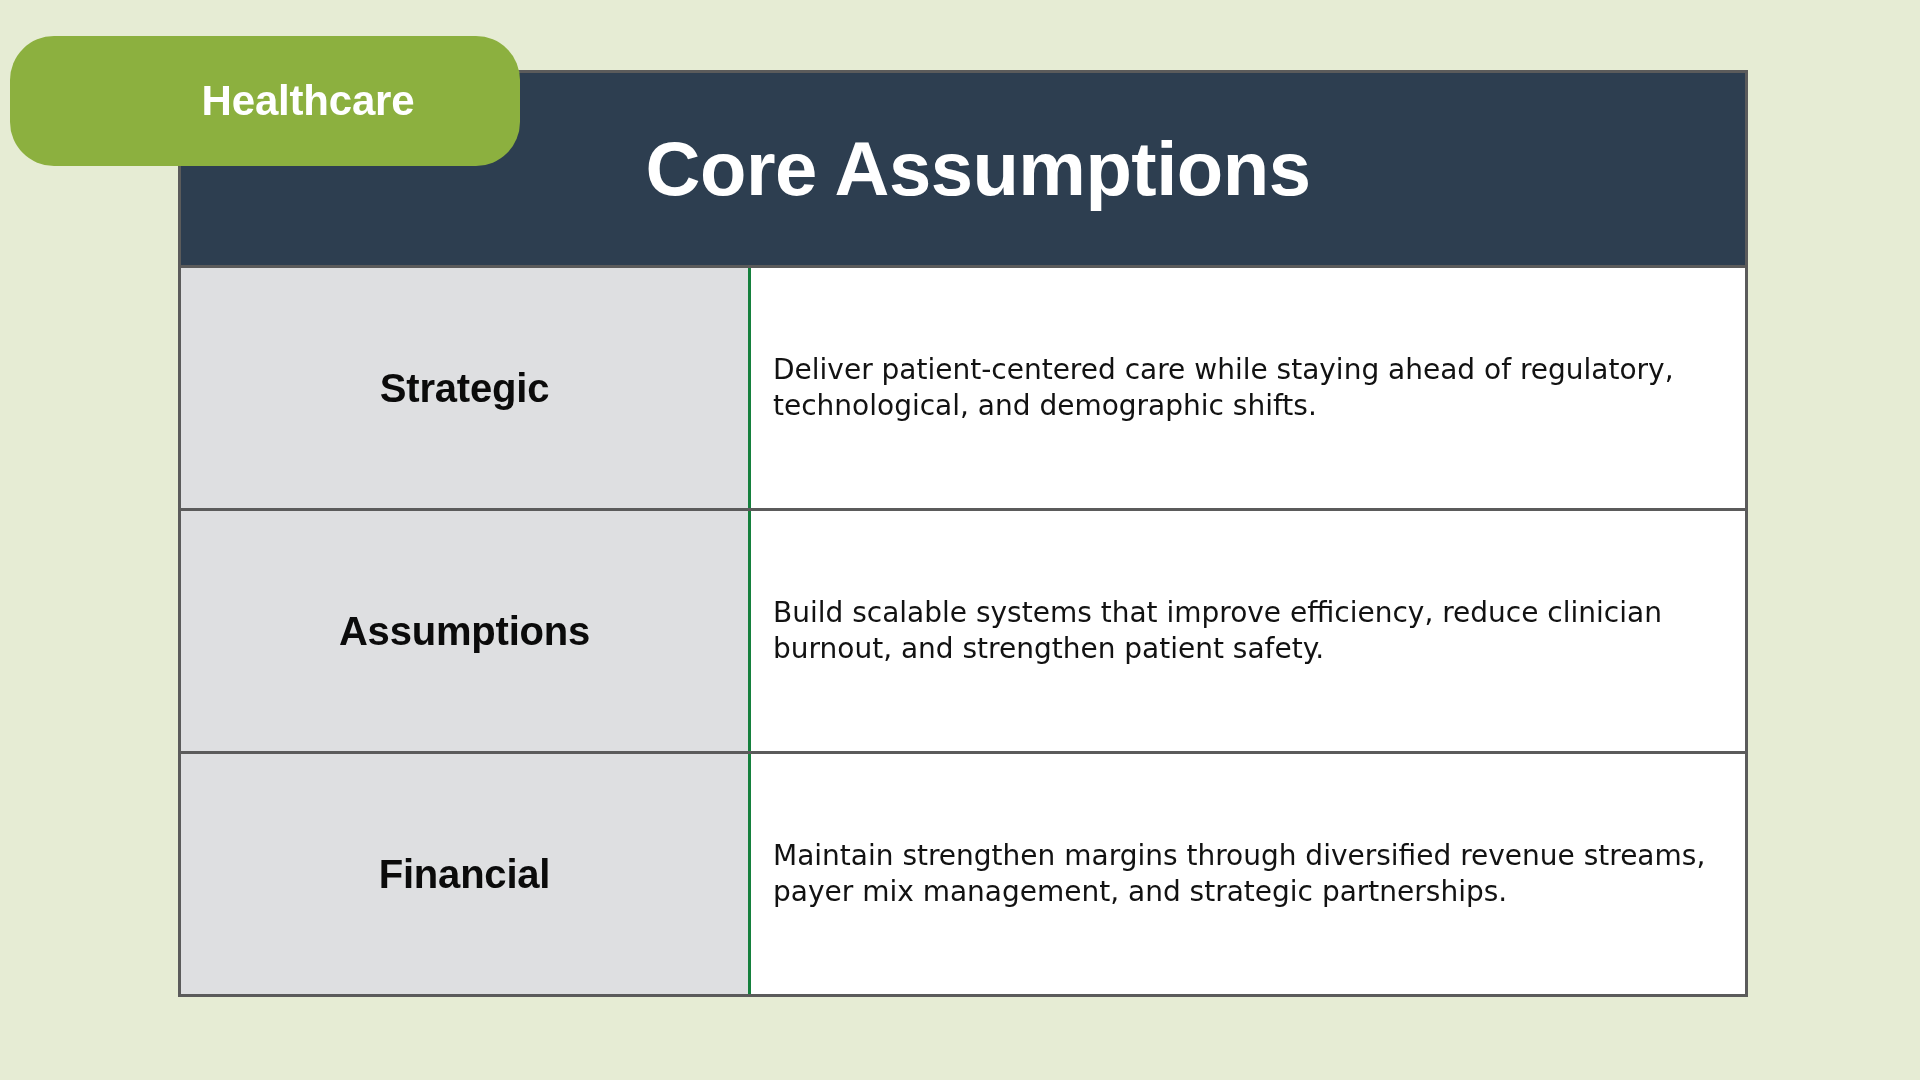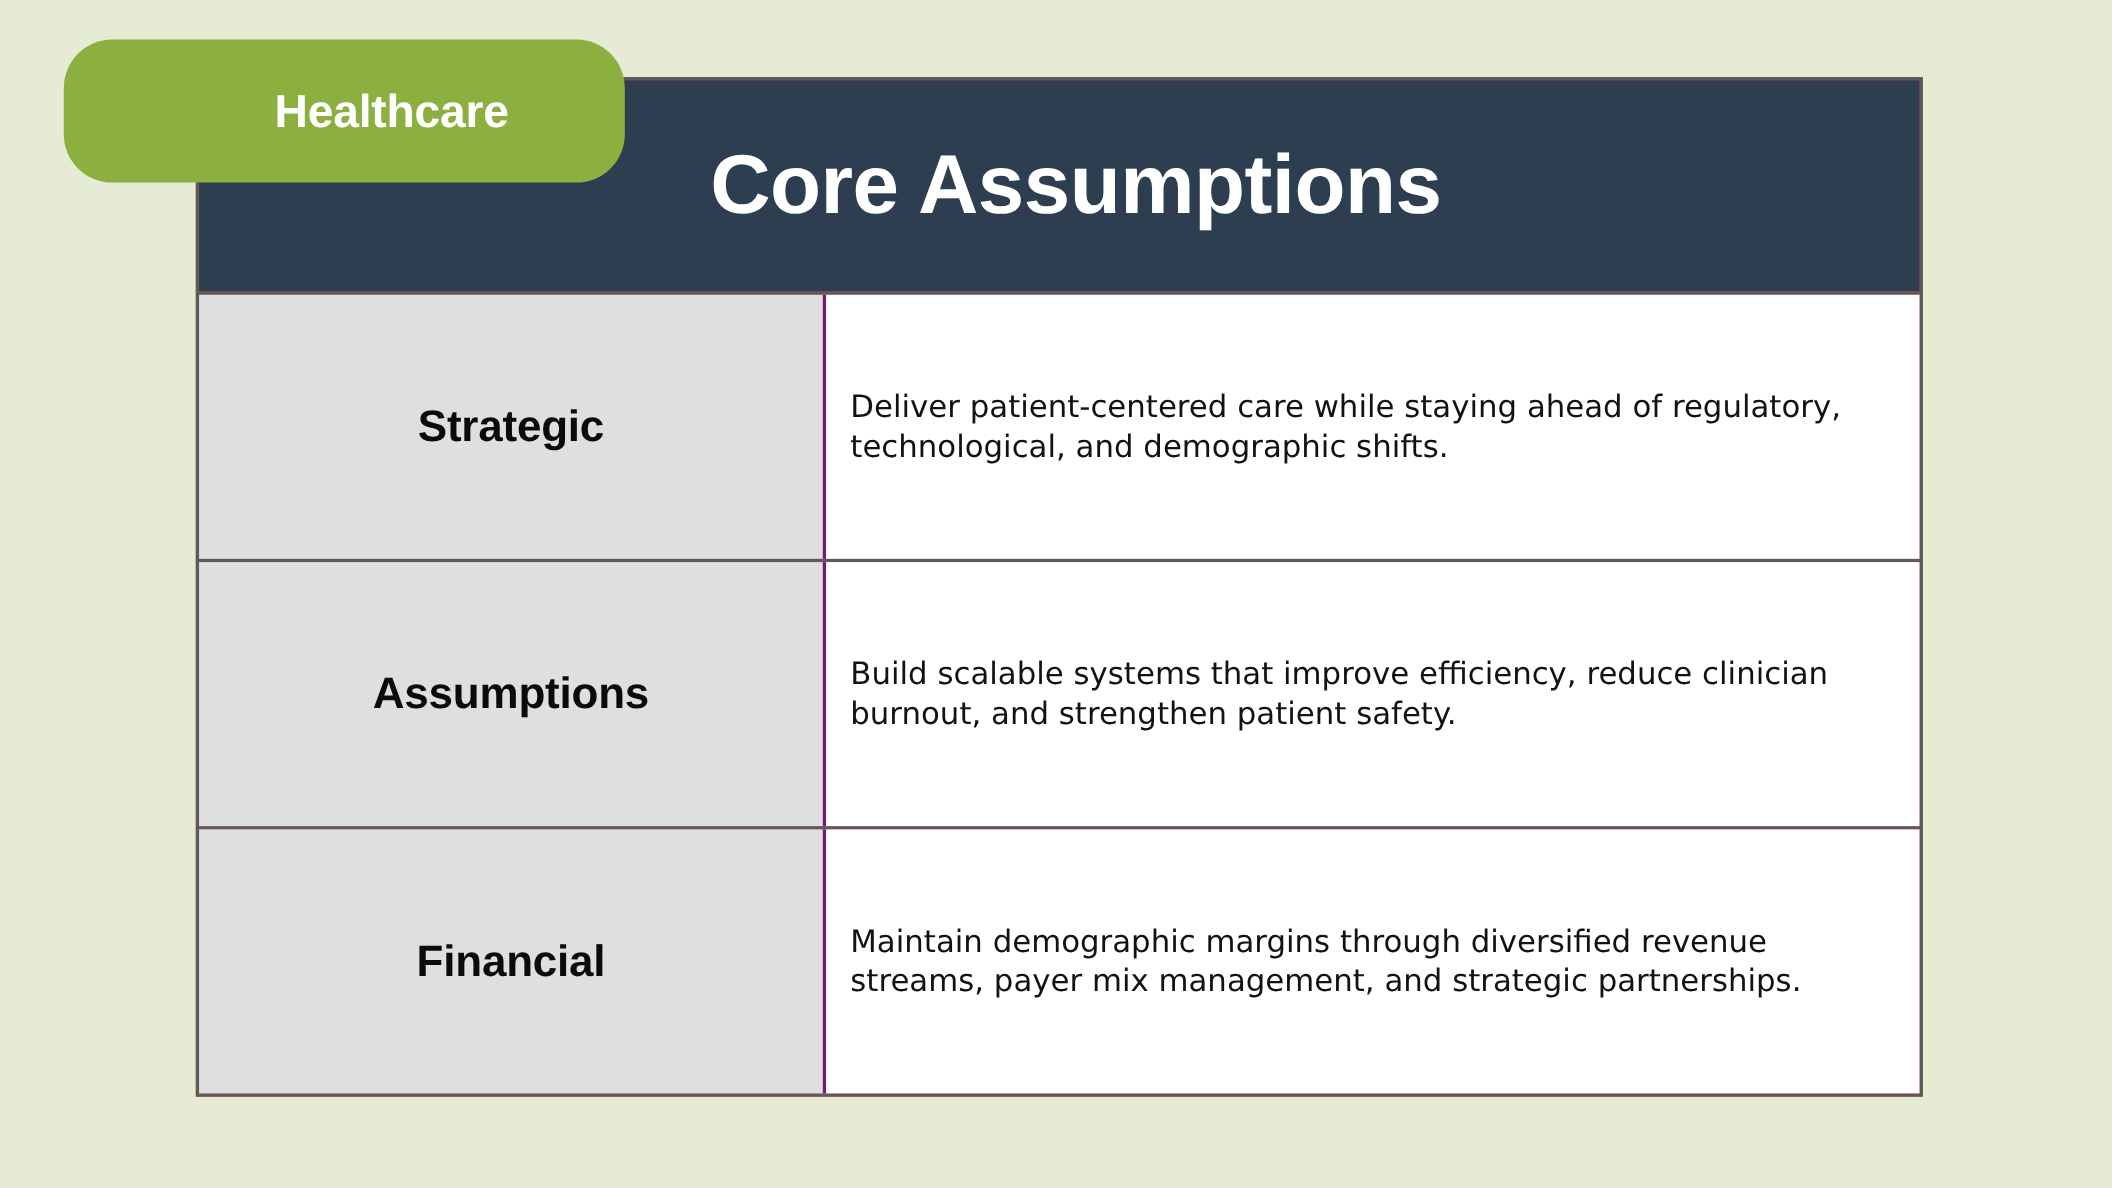--- a/index.html
+++ b/index.html
@@ -54,21 +54,21 @@
     min-height: 240px;
   }
   .row:first-of-type {
     border-top: none;
   }
 
   .cell-label {
     width: 570px;
     flex: 0 0 570px;
     background: #dedfe1;
-    border-right: 3px solid #701a75;
+    border-right: 3px solid #15803d;
     display: flex;
     align-items: center;
     justify-content: center;
     box-sizing: border-box;
     padding: 10px 18px;
   }
   .cell-label-text {
     font-family: "Liberation Sans", sans-serif;
     font-weight: bold;
     font-size: 40px;
@@ -99,21 +99,20 @@
     top: 36px;
     width: 510px;
     height: 130px;
     background: #8cb03f;
     border-radius: 44px;
     display: flex;
     align-items: center;
     justify-content: center;
     z-index: 5;
     box-sizing: border-box;
-    margin-left: 48px;
   }
   .badge-text {
     color: #ffffff;
     font-family: "Liberation Sans", sans-serif;
     font-weight: bold;
     font-size: 42px;
     letter-spacing: -0.2px;
     padding-left: 86px;
   }
 </style>
@@ -142,21 +141,21 @@
     <div class="cell-body">
       <div class="cell-body-text">Build scalable systems that improve efficiency, reduce clinician burnout, and strengthen patient safety.</div>
     </div>
   </div>
 
   <div class="row">
     <div class="cell-label">
       <div class="cell-label-text">Financial</div>
     </div>
     <div class="cell-body">
-      <div class="cell-body-text">Maintain demographic margins through diversified revenue streams, payer mix management, and strategic partnerships.</div>
+      <div class="cell-body-text">Maintain strengthen margins through diversified revenue streams, payer mix management, and strategic partnerships.</div>
     </div>
   </div>
 
 </div>
 
 <div class="badge">
   <span class="badge-text">Healthcare</span>
 </div>
 
 </body></html>

